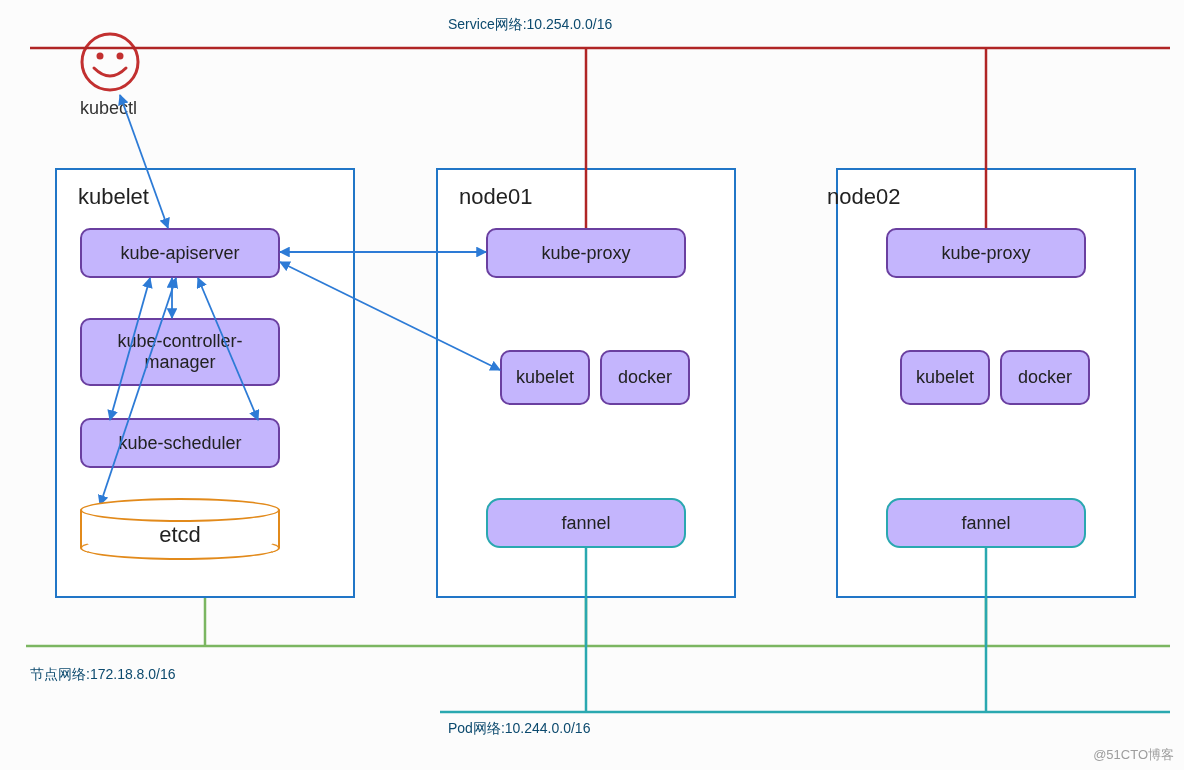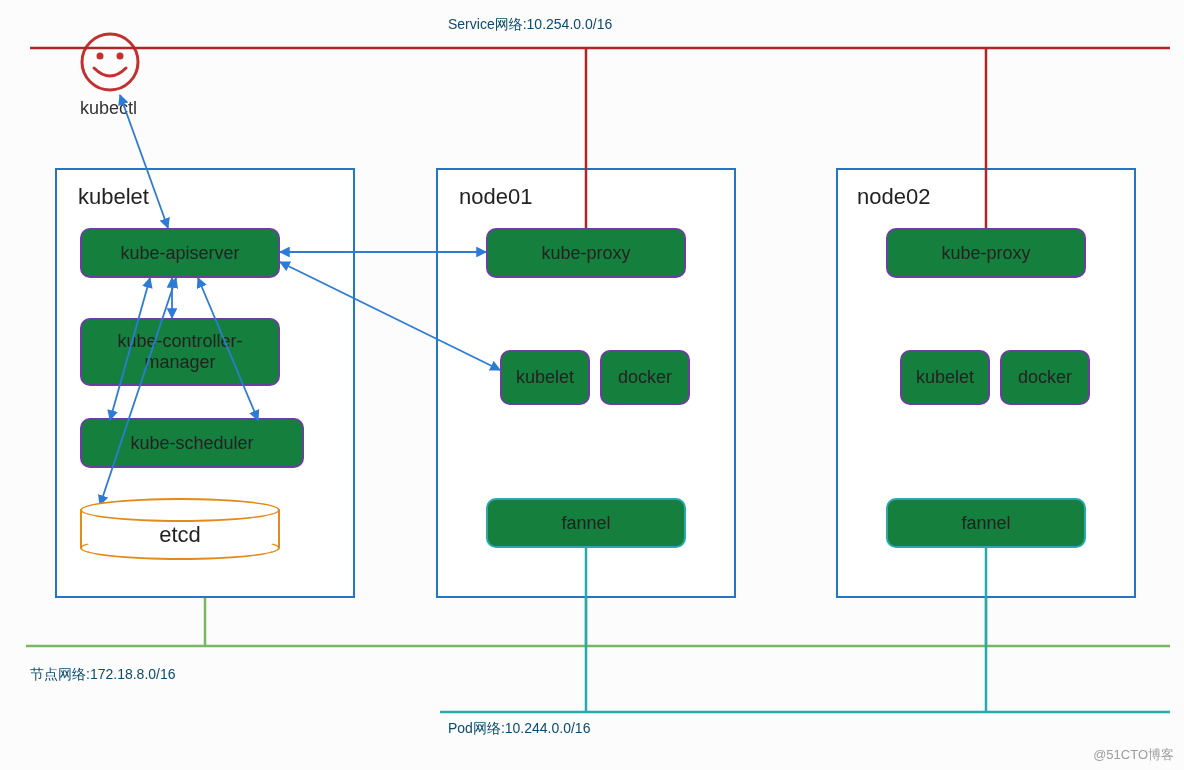--- a/index.html
+++ b/index.html
@@ -19,30 +19,30 @@
   }
   .node-title {
     position: absolute;
     font-size: 22px;
     color: #222;
   }
   .comp {
     position: absolute;
     border: 2px solid #6a3fa0;
     border-radius: 10px;
-    background: #15803d;
+    background: #c4b5fd;
     display: flex;
     align-items: center;
     justify-content: center;
     text-align: center;
     font-size: 18px;
     color: #222;
     line-height: 1.15;
   }
-  .comp.teal { border-color: #2aa8b0; }
+  .comp.teal { border-color: #2aa8b0; border-radius: 14px; }
   .etcd-cyl {
     position: absolute;
     width: 200px;
     height: 62px;
     padding-left: 14px;
   }
   .etcd-cyl .body {
     position: absolute;
     left: 0; right: 0;
     top: 12px; bottom: 12px;
@@ -119,41 +119,41 @@
 </div>
 <div class="kubectl-label" style="left:80px; top:98px;">kubectl</div>
 
 <div class="node-box" style="left:55px; top:168px; width:300px; height:430px;"></div>
 <div class="node-title" style="left:78px; top:184px;">kubelet</div>
 
 <div class="comp" style="left:80px; top:228px; width:200px; height:50px;">kube-apiserver</div>
 
 <div class="comp" style="left:80px; top:318px; width:200px; height:68px;">kube-controller-manager</div>
 
-<div class="comp" style="left:80px; top:418px; width:224px; height:50px;">kube-scheduler</div>
+<div class="comp" style="left:80px; top:418px; width:200px; height:50px;">kube-scheduler</div>
 
 <div class="etcd-cyl" style="left:80px; top:498px;">
   <div class="top"></div>
   <div class="body"></div>
   <div class="bottom"></div>
   <div class="lbl">etcd</div>
 </div>
 
 <div class="node-box" style="left:436px; top:168px; width:300px; height:430px;"></div>
 <div class="node-title" style="left:459px; top:184px;text-align:right;">node01</div>
 
 <div class="comp" style="left:486px; top:228px; width:200px; height:50px;">kube-proxy</div>
 
 <div class="comp" style="left:500px; top:350px; width:90px; height:55px;">kubelet</div>
 <div class="comp" style="left:600px; top:350px; width:90px; height:55px;">docker</div>
 
 <div class="comp teal" style="left:486px; top:498px; width:200px; height:50px;">fannel</div>
 
 <div class="node-box" style="left:836px; top:168px; width:300px; height:430px;"></div>
-<div class="node-title" style="left:857px; top:184px;">node02</div>
+<div class="node-title" style="left:827px; top:184px;">node02</div>
 
 <div class="comp" style="left:886px; top:228px; width:200px; height:50px;">kube-proxy</div>
 
 <div class="comp" style="left:900px; top:350px; width:90px; height:55px;">kubelet</div>
 <div class="comp" style="left:1000px; top:350px; width:90px; height:55px;">docker</div>
 
 <div class="comp teal" style="left:886px; top:498px; width:200px; height:50px;">fannel</div>
 
 <svg class="overlay">
   <defs>

